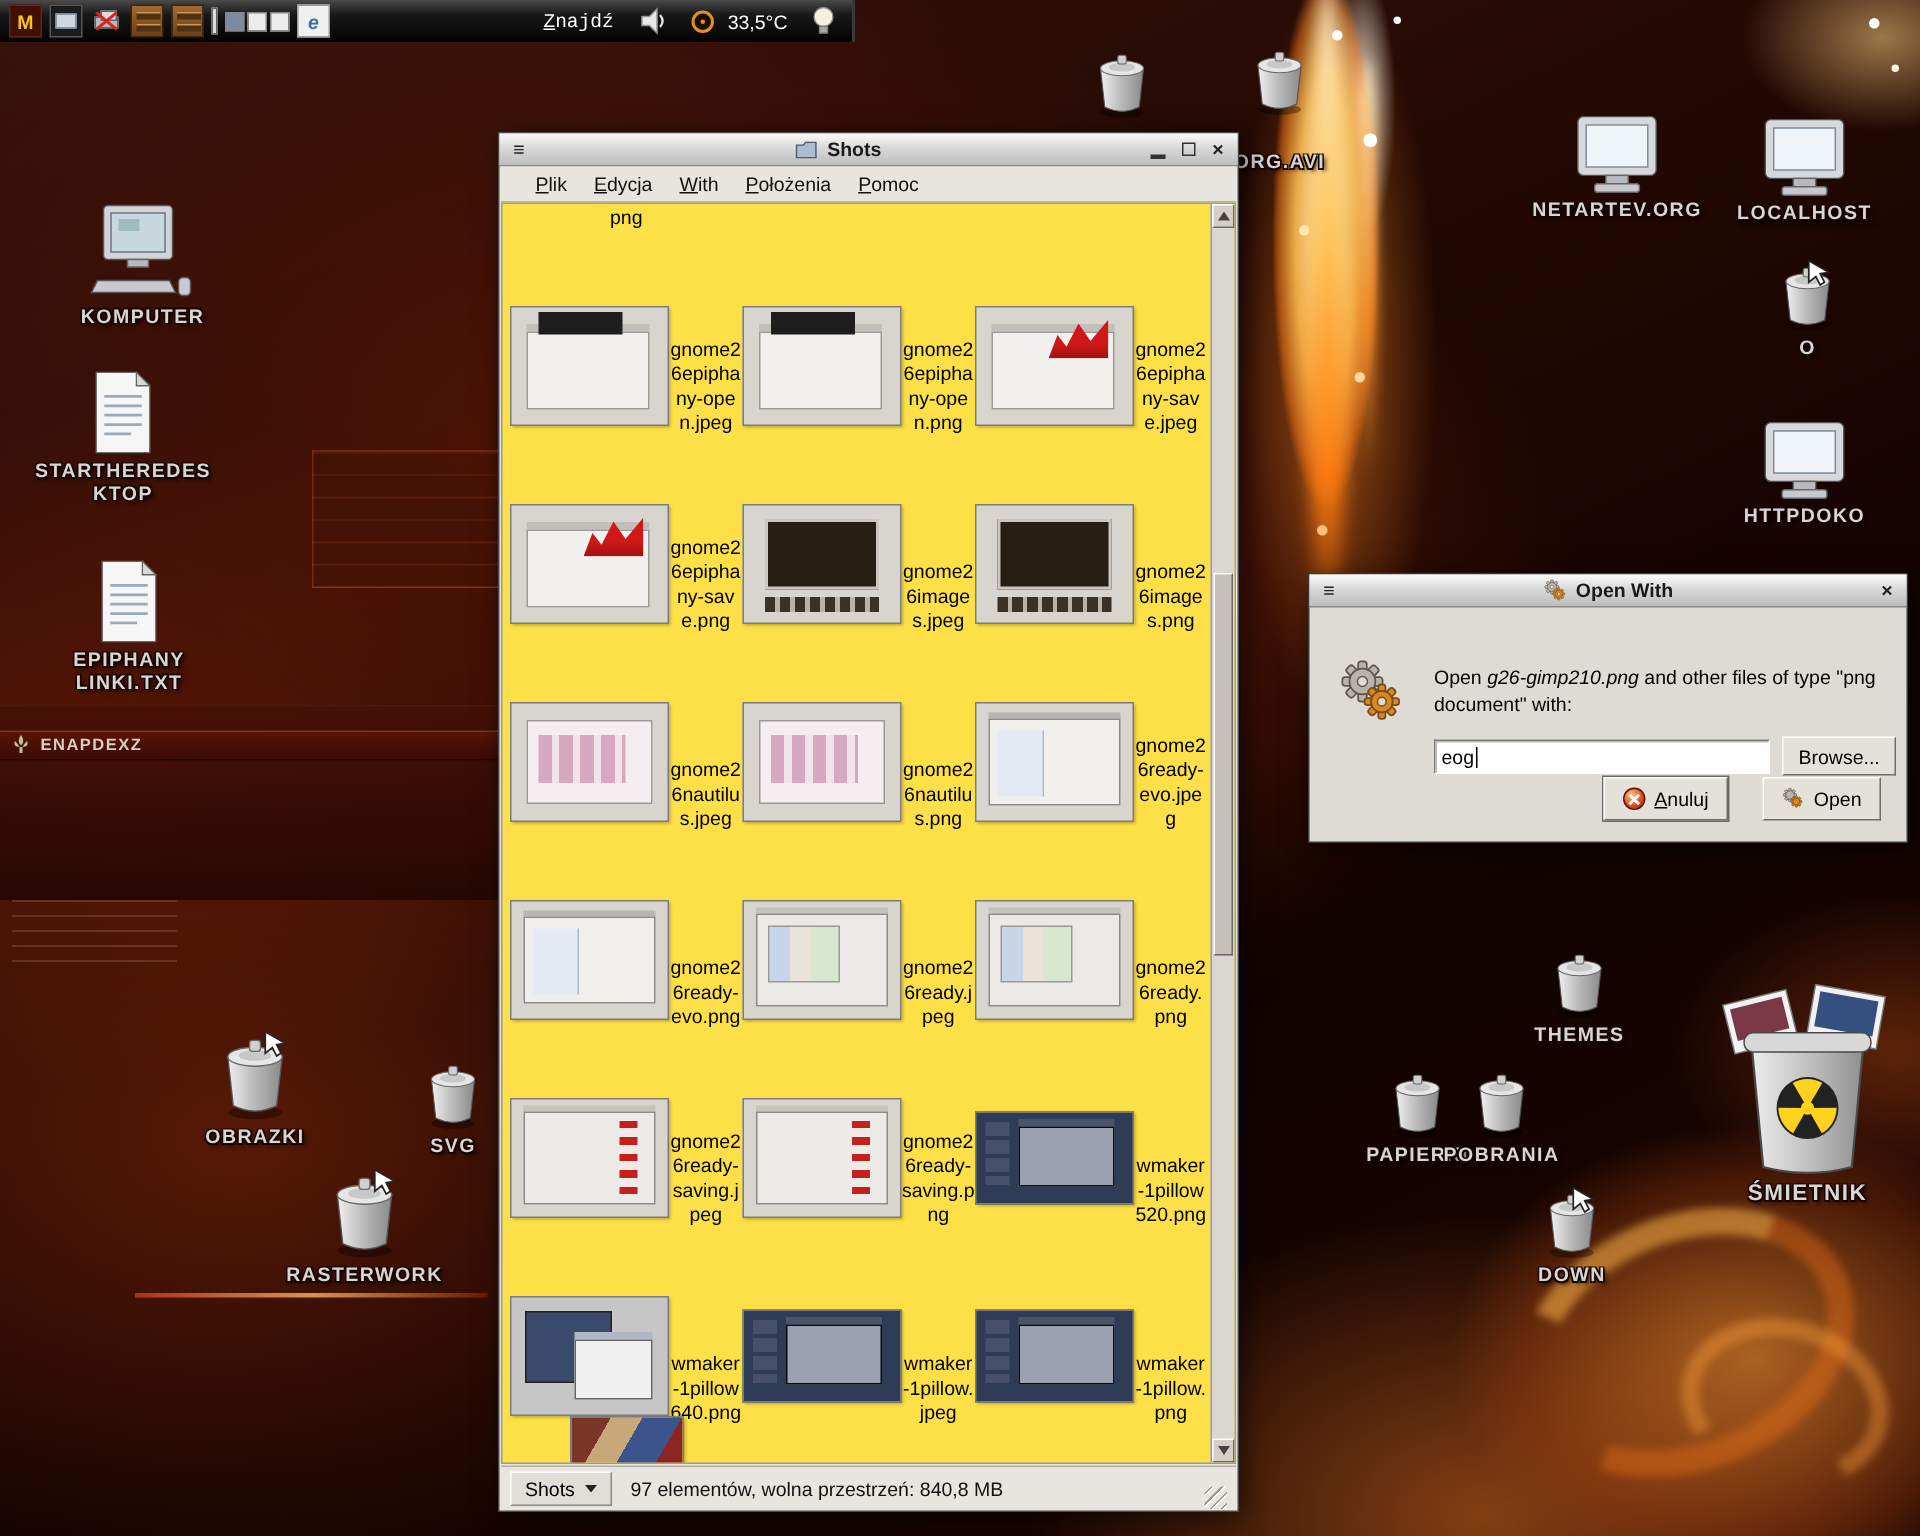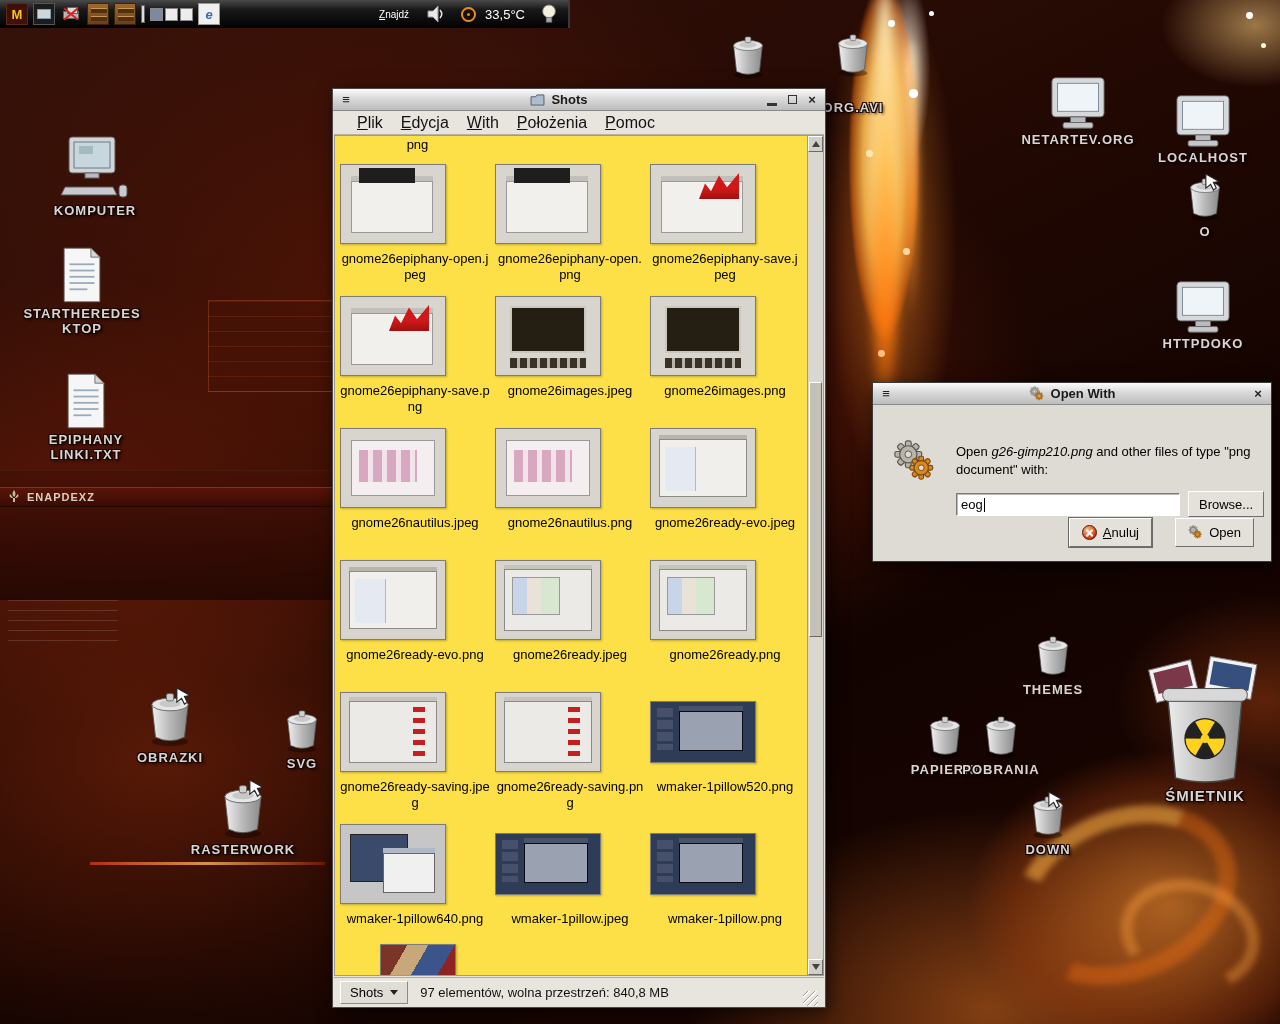--- a/index.html
+++ b/index.html
@@ -62,21 +62,21 @@
   .pr-x::before { transform:rotate(40deg); } .pr-x::after { transform:rotate(-40deg); }
   .drawer-tile { background:linear-gradient(#a06a30, #6a4016); border:1px solid #3c2408; }
   .drawer-tile i { position:absolute; left:3px; width:16px; height:5px; background:#503010; border-top:1px solid #c89858; }
   .drawer-tile i:first-child { top:4px; } .drawer-tile i:last-child { top:12px; }
   .p-handle { width:4px; height:18px; background:#ddd; border:1px solid #666; flex:0 0 auto; }
   .pager { display:flex; gap:2px; flex:0 0 auto; }
   .pager .cell { width:13px; height:13px; background:#ededed; border:1px solid #888; display:block; }
   .pager .cell.active { background:#7b8aa0; }
   .e-tile { background:#f0f0f0; border:1px solid #999; color:#3a6ea5; font-weight:bold; font-style:italic; }
   .p-spacer { flex:1; }
-  .find-label { color:#fff; font-size:10px; margin-right:12px; flex:0 0 auto; }
+  .find-label { color:#fff; font-size:13px; margin-right:12px; flex:0 0 auto;font-family:Liberation Mono, monospace; }
   .find-label::first-letter { text-decoration:underline; }
   .spk { flex:0 0 auto; margin-right:10px; }
   .clock-ico { width:15px; height:15px; border:2px solid #e09020; border-radius:50%; background:#1a0d04; position:relative; flex:0 0 auto; }
   .clock-ico::after { content:""; position:absolute; left:4px; top:4px; width:3px; height:3px; background:#e09020; border-radius:50%; }
   .temp { color:#fff; font-size:13px; margin:0 10px 0 4px; flex:0 0 auto; }
   .bulb { flex:0 0 auto; margin-right:4px; }
 
   
   .di { position:absolute; width:120px; display:flex; flex-direction:column; align-items:center; z-index:1; }
   .di-icon { position:relative; display:flex; align-items:flex-end; justify-content:center; }
@@ -93,21 +93,21 @@
     text-shadow:1px 1px 0 #1a0500, -1px -1px 0 #1a0500, 1px -1px 0 #1a0500, -1px 1px 0 #1a0500, 2px 2px 3px rgba(0,0,0,.85); }
   .pos-komputer { left:35px; top:135px; }
   .pos-startheredesktop { left:22px; top:246px; }
   .pos-epiphany-linki { left:26px; top:372px; }
   .pos-obrazki { left:110px; top:690px; }
   .pos-svg { left:242px; top:708px; }
   .pos-rasterwork { left:183px; top:782px; }
   .pos-bucket-top { left:688px; top:34px; }
   .pos-orgavi { left:793px; top:32px;gap:20px; }
   .pos-netartev { left:1018px; top:74px; }
-  .pos-localhost { left:1143px; top:92px; }
+  .pos-localhost { left:1143px; top:76px;text-decoration:underline; }
   .pos-o { left:1145px; top:176px; }
   .pos-httpdoko { left:1143px; top:278px; }
   .pos-themes { left:993px; top:634px; }
   .pos-papierki { left:885px; top:714px; }
   .pos-pobrania { left:941px; top:714px; }
   .pos-down { left:988px; top:794px; }
   .pos-smietnik { left:1135px; top:656px; width:140px; }
   .pos-smietnik .di-label { font-size:15px; }
   .pos-svg .ic-bucket, .pos-o .ic-bucket, .pos-themes .ic-bucket, .pos-papierki .ic-bucket,
   .pos-pobrania .ic-bucket, .pos-down .ic-bucket, .pos-bucket-top .ic-bucket, .pos-orgavi .ic-bucket { width:46px; height:46px; }
@@ -126,26 +126,26 @@
     font-size:13px; color:#222; flex:0 0 auto; }
   .tb-center { flex:1; display:flex; align-items:center; justify-content:center; gap:6px; overflow:hidden; }
   .min-glyph { width:10px; height:3px; background:#333; margin-top:9px; }
   .max-glyph { width:9px; height:9px; border:1.5px solid #333; }
 
   
   .window-shots { position:absolute; left:332px; top:88px; width:494px; height:920px; z-index:5;
     background:#e8e5df; border:1px solid #4a4a4a; box-shadow:3px 4px 16px rgba(0,0,0,.6); }
   .menubar { position:absolute; left:1px; right:1px; top:22px; height:24px; background:#e8e5df;
     border-bottom:1px solid #b5b2ac; display:flex; align-items:center; padding-left:14px; }
-  .menu-item { padding:3px 9px; font-size:16px; color:#111; }
+  .menu-item { padding:3px 9px; font-size:13px; color:#111; }
   .menu-item::first-letter { text-decoration:underline; }
   .content { position:absolute; left:1px; right:1px; top:46px; bottom:31px; background:#fde047;
     border:1px solid #9a9a9a; overflow:hidden; }
   .file-grid { position:absolute; left:5px; top:22px; display:grid; grid-template-columns:repeat(3,155px); grid-auto-rows:132px; }
-  .file-cell { display:flex; flex-direction:column; align-items:flex-start; width:155px; }
+  .file-cell { display:flex; flex-direction:row; align-items:flex-end; width:155px; }
   .file-thumb-box { height:92px; display:flex; align-items:center; justify-content:center; }
   .file-label { margin-top:1px; font-size:13px; line-height:1.25; text-align:center; width:150px;
     overflow-wrap:break-word; word-break:break-all; color:#000; }
   .partial-label { position:absolute; left:5px; top:1px; width:155px; text-align:center; font-size:13px; color:#000; }
   .partial-bottom { position:absolute; left:5px; top:808px; width:155px; display:flex; justify-content:center; }
 
   
   .thumb { position:relative; width:106px; height:80px; background:#d8d4ce; border:1px solid #7c7c7c;
     overflow:hidden; box-shadow:1px 1px 2px rgba(0,0,0,.25); }
   .thumb::before, .thumb::after { content:""; position:absolute; }

